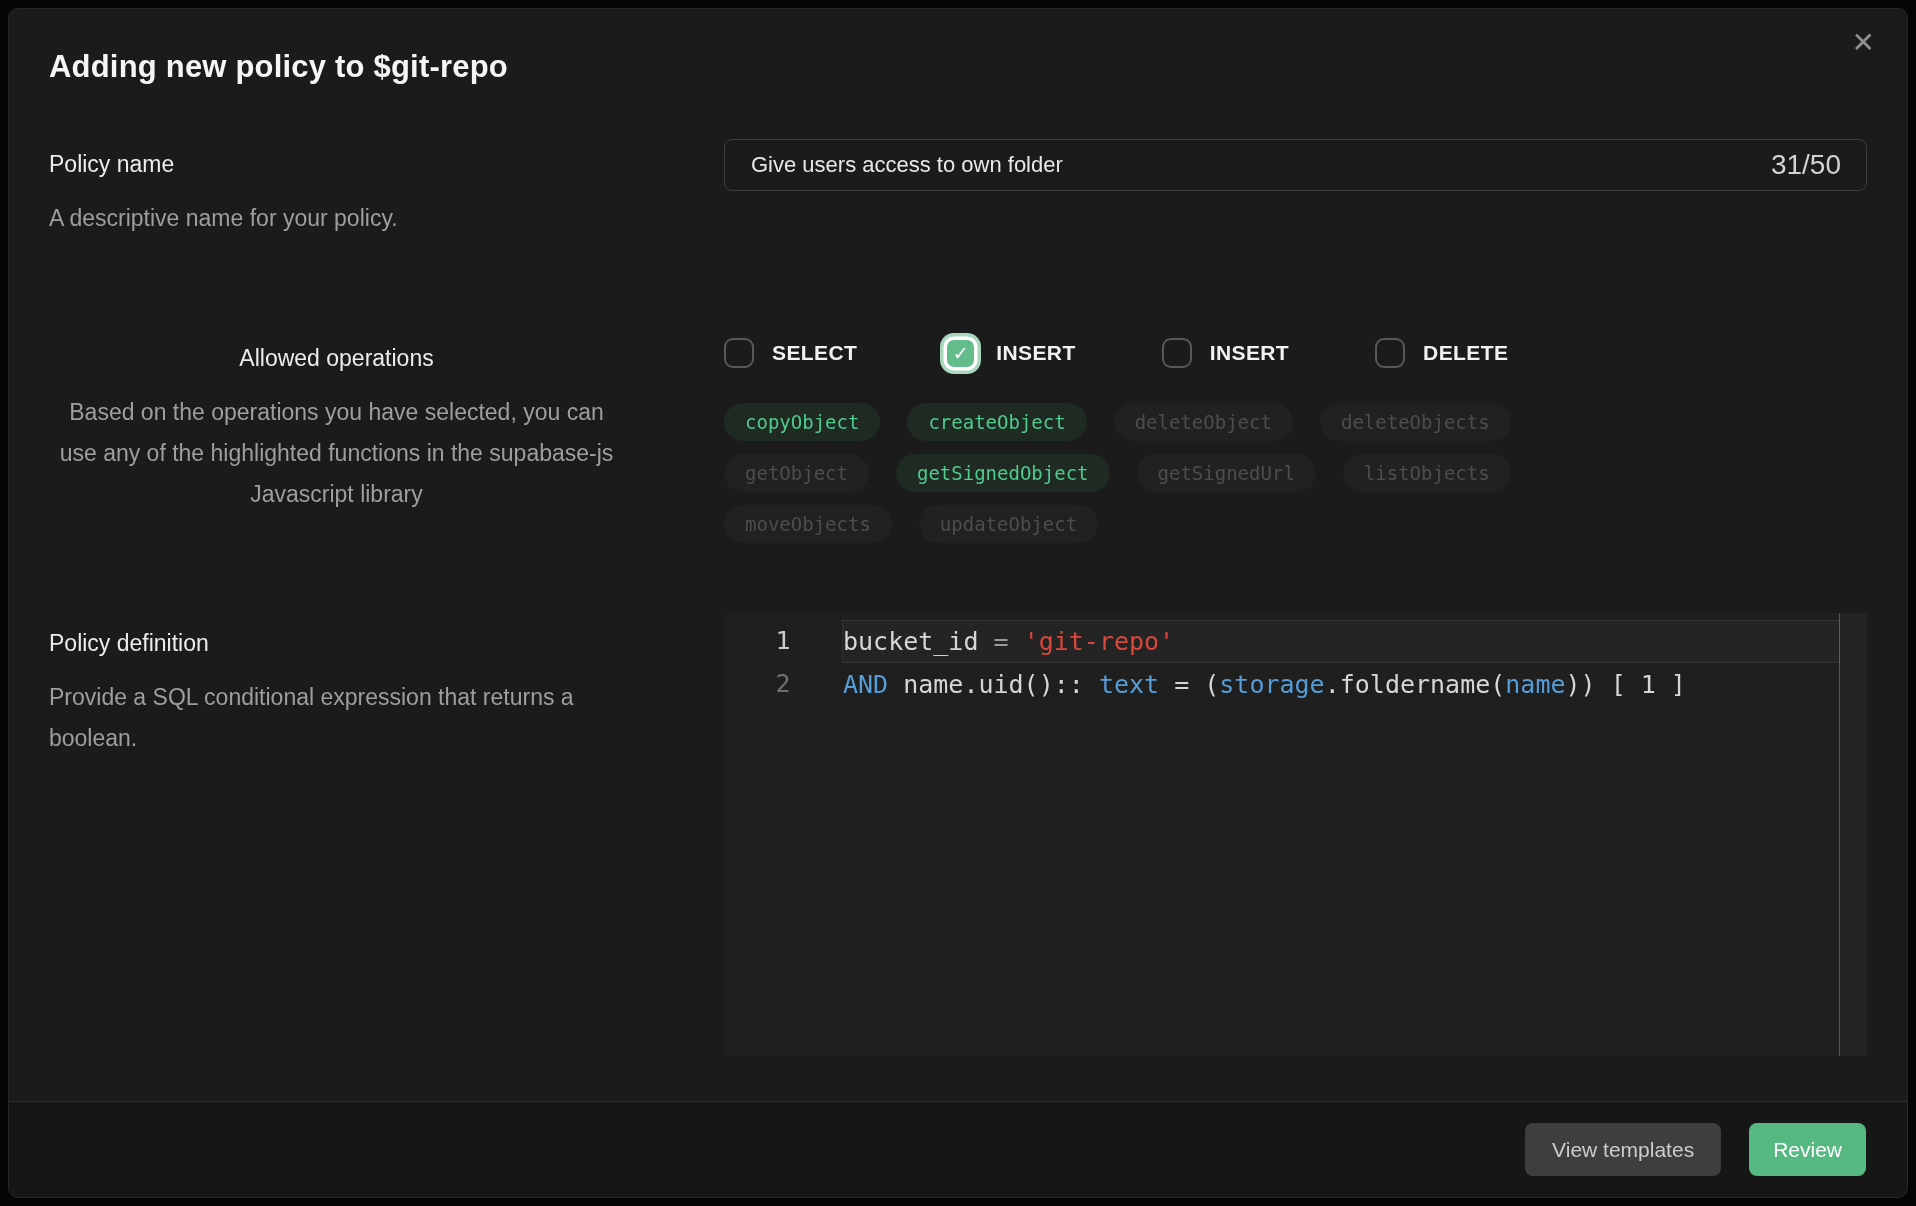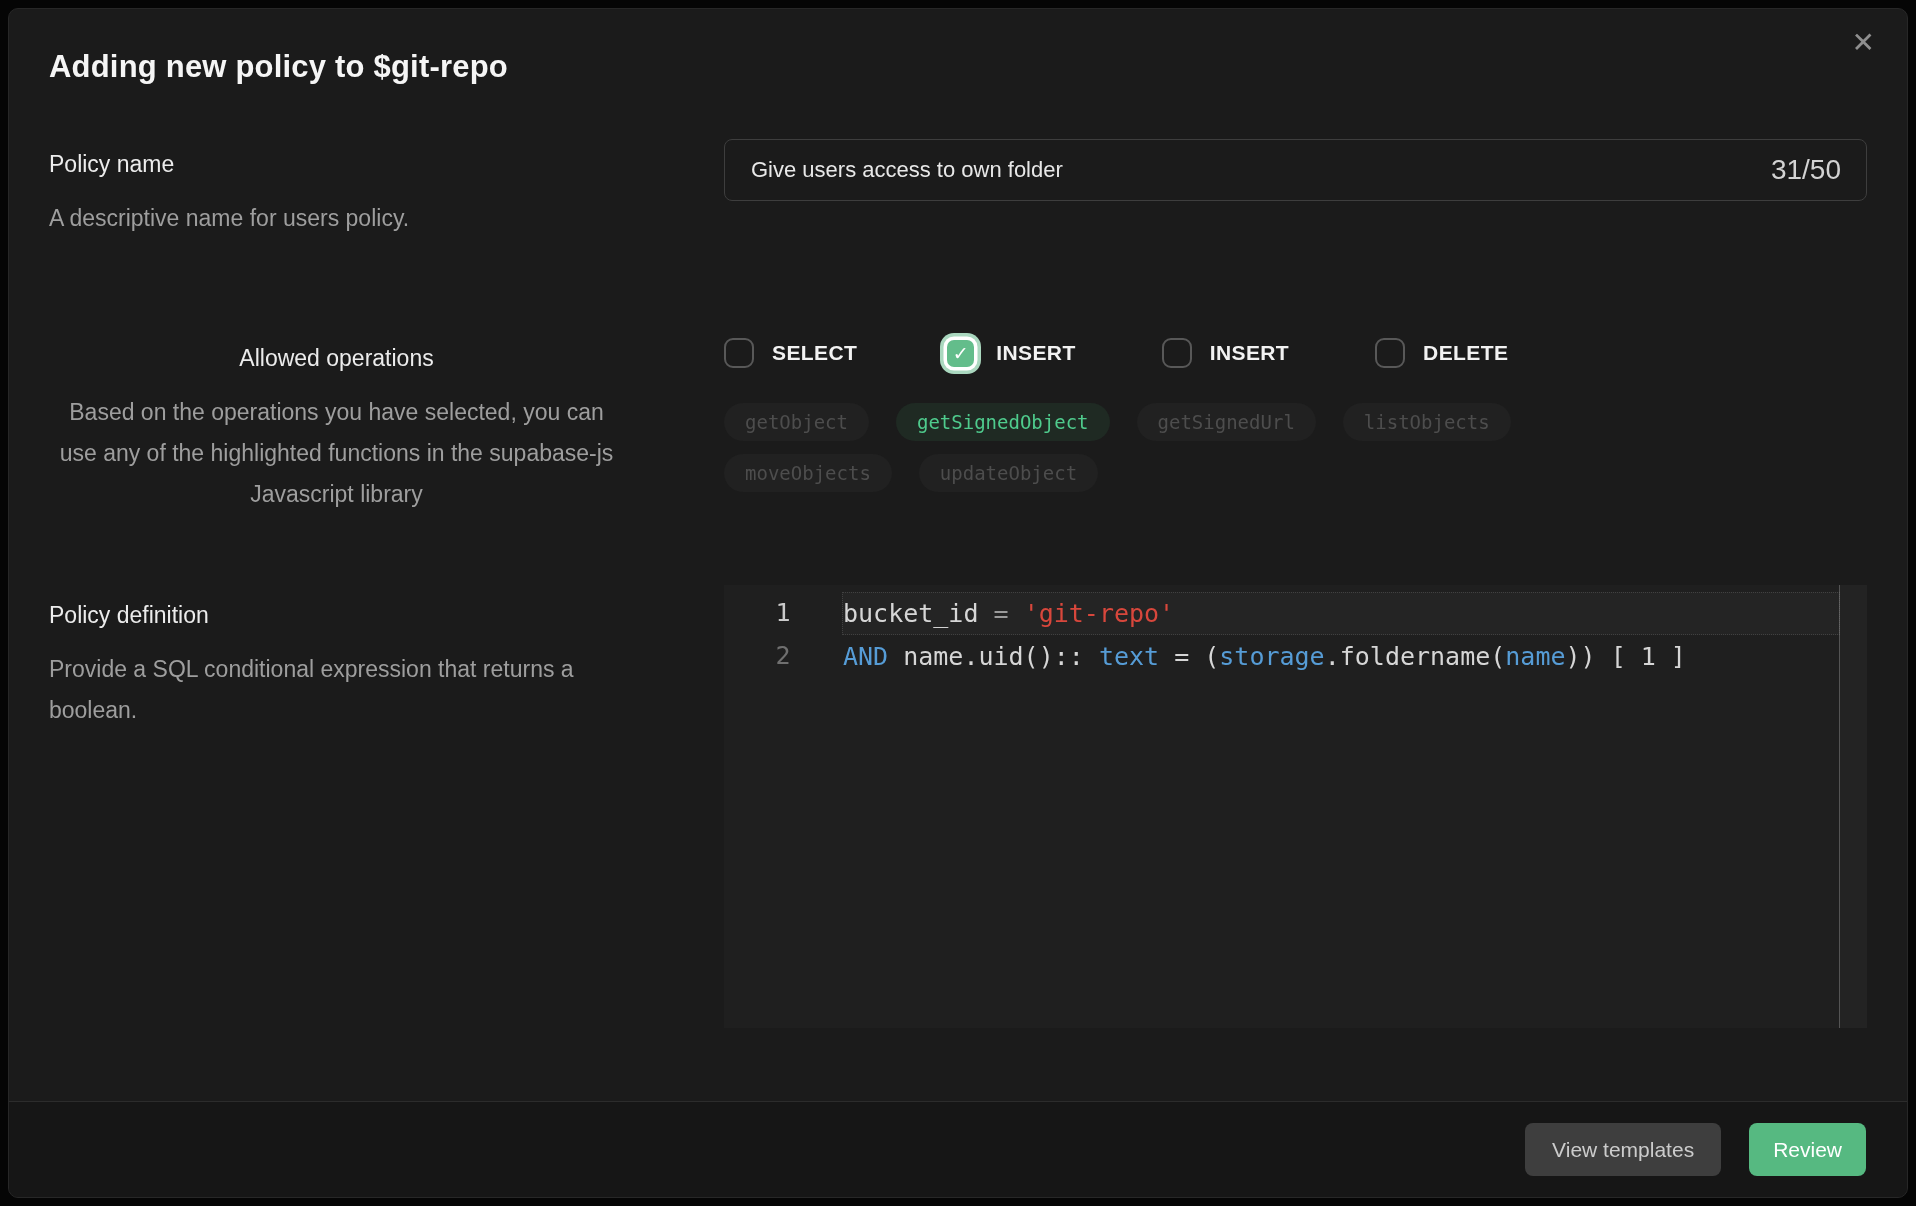--- a/index.html
+++ b/index.html
@@ -22,21 +22,21 @@
   .row .left { width:675px; flex:none; padding-right:100px; }
   .row .right { flex:1; min-width:0; }
 
   .section-label { font-size:23px; color:#ececec; margin-bottom:20px; }
   .section-desc  { font-size:23px; color:#9e9e9e; line-height:41px; max-width:575px; }
 
   
   .row-name { margin-top:0; }
   .row-name .left { padding-top:12px; }
   .input-wrap { position:relative; }
-  .name-input { width:100%; height:62px; background:#1b1b1b; border:1px solid #3e3e3e;
+  .name-input { width:100%; height:52px; background:#1b1b1b; border:1px solid #3e3e3e;
                 border-radius:8px; color:#e8e8e8; font-size:22px; padding:0 120px 0 26px;
                 font-family:"Liberation Sans", sans-serif; outline:none; }
   .char-counter { position:absolute; right:26px; top:50%; transform:translateY(-50%);
                   color:#d3d3d3; font-size:28px; }
 
   
   .row-ops { margin-top:92px; }
   .row-ops .left { padding-top:14px;text-align:center; }
   .ops-row { display:flex; align-items:center; column-gap:86px; height:44px; }
   .op-item { display:flex; align-items:center; gap:18px; cursor:pointer;text-align:right; }
@@ -90,21 +90,21 @@
 <div class="modal">
   <div class="modal-body">
 
     <button class="close-btn">✕</button>
 
     <h1 class="dialog-title">Adding new policy to $git-repo</h1>
 
     <section class="row row-name">
       <div class="left">
         <div class="section-label">Policy name</div>
-        <div class="section-desc">A descriptive name for users policy.</div>
+        <div class="section-desc">A descriptive name for your policy.</div>
       </div>
       <div class="right">
         <div class="input-wrap">
           <input class="name-input" type="text" value="Give users access to own folder" style="">
           <span class="char-counter">31/50</span>
         </div>
       </div>
     </section>
 
     <section class="row row-ops">
@@ -127,20 +127,26 @@
             <label class="op-item">
               <span class="cb"></span>
               <span class="op-label">INSERT</span>
             </label>
             <label class="op-item">
               <span class="cb"></span>
               <span class="op-label">DELETE</span>
             </label>
           </div>
         <div class="pills">
+            <div class="pill-row">
+              <span class="pill hl">copyObject</span>
+              <span class="pill hl">createObject</span>
+              <span class="pill">deleteObject</span>
+              <span class="pill">deleteObjects</span>
+            </div>
             <div class="pill-row">
               <span class="pill">getObject</span>
               <span class="pill hl">getSignedObject</span>
               <span class="pill">getSignedUrl</span>
               <span class="pill">listObjects</span>
             </div>
             <div class="pill-row">
               <span class="pill">moveObjects</span>
               <span class="pill">updateObject</span>
             </div>

